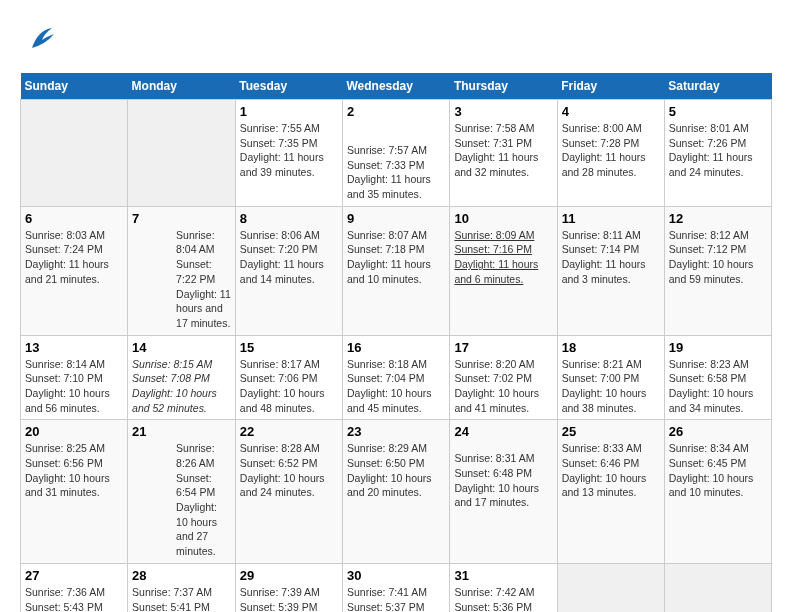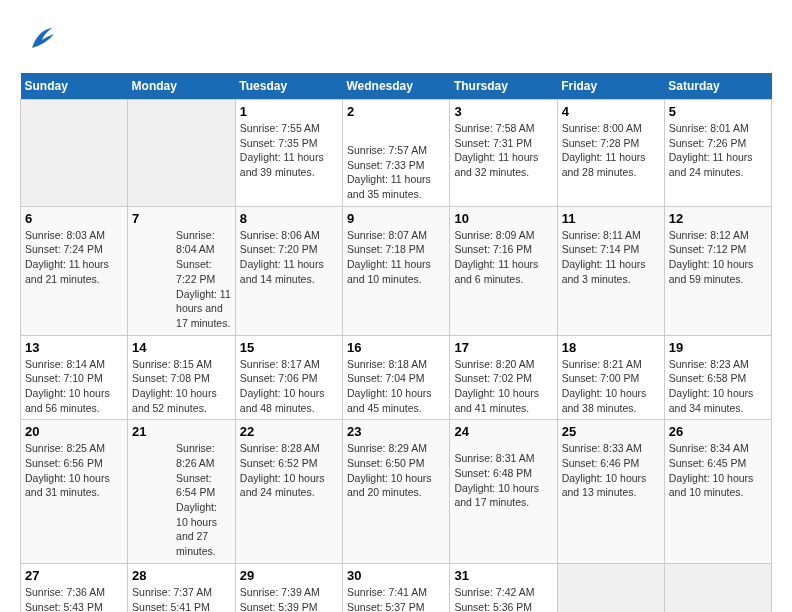--- a/index.html
+++ b/index.html
@@ -181,21 +181,21 @@
 Daylight: 11 hours and 14 minutes.</div>
         </td>
         <td>
           <span class="day-num">9</span>
           <div class="day-info" style="white-space: pre-line;">Sunrise: 8:07 AM
 Sunset: 7:18 PM
 Daylight: 11 hours and 10 minutes.</div>
         </td>
         <td>
           <span class="day-num">10</span>
-          <div class="day-info" style="white-space: pre-line;">Sunrise: 8:09 AM
+          <div class="day-info" style="white-space: pre-line; text-decoration: underline;">Sunrise: 8:09 AM
 Sunset: 7:16 PM
 Daylight: 11 hours and 6 minutes.</div>
         </td>
         <td>
           <span class="day-num">11</span>
           <div class="day-info" style="white-space: pre-line;">Sunrise: 8:11 AM
 Sunset: 7:14 PM
 Daylight: 11 hours and 3 minutes.</div>
         </td>
         <td>
@@ -207,21 +207,21 @@
       </tr>
       <tr>
         <td>
           <span class="day-num">13</span>
           <div class="day-info" style="white-space: pre-line;">Sunrise: 8:14 AM
 Sunset: 7:10 PM
 Daylight: 10 hours and 56 minutes.</div>
         </td>
         <td>
           <span class="day-num">14</span>
-          <div class="day-info" style="white-space: pre-line;">Sunrise: 8:15 AM
+          <div class="day-info" style="white-space: pre-line; font-style: italic;">Sunrise: 8:15 AM
 Sunset: 7:08 PM
 Daylight: 10 hours and 52 minutes.</div>
         </td>
         <td>
           <span class="day-num">15</span>
           <div class="day-info" style="white-space: pre-line;">Sunrise: 8:17 AM
 Sunset: 7:06 PM
 Daylight: 10 hours and 48 minutes.</div>
         </td>
         <td>

